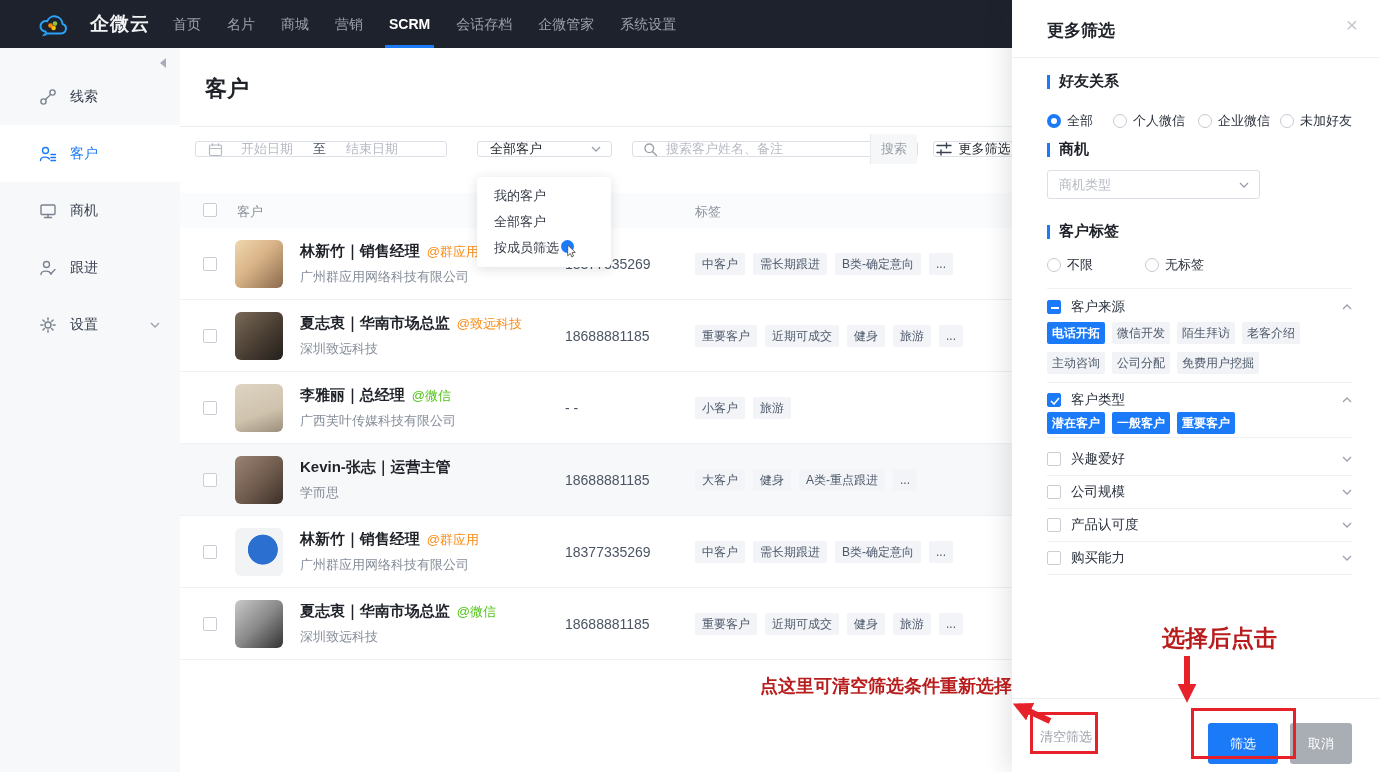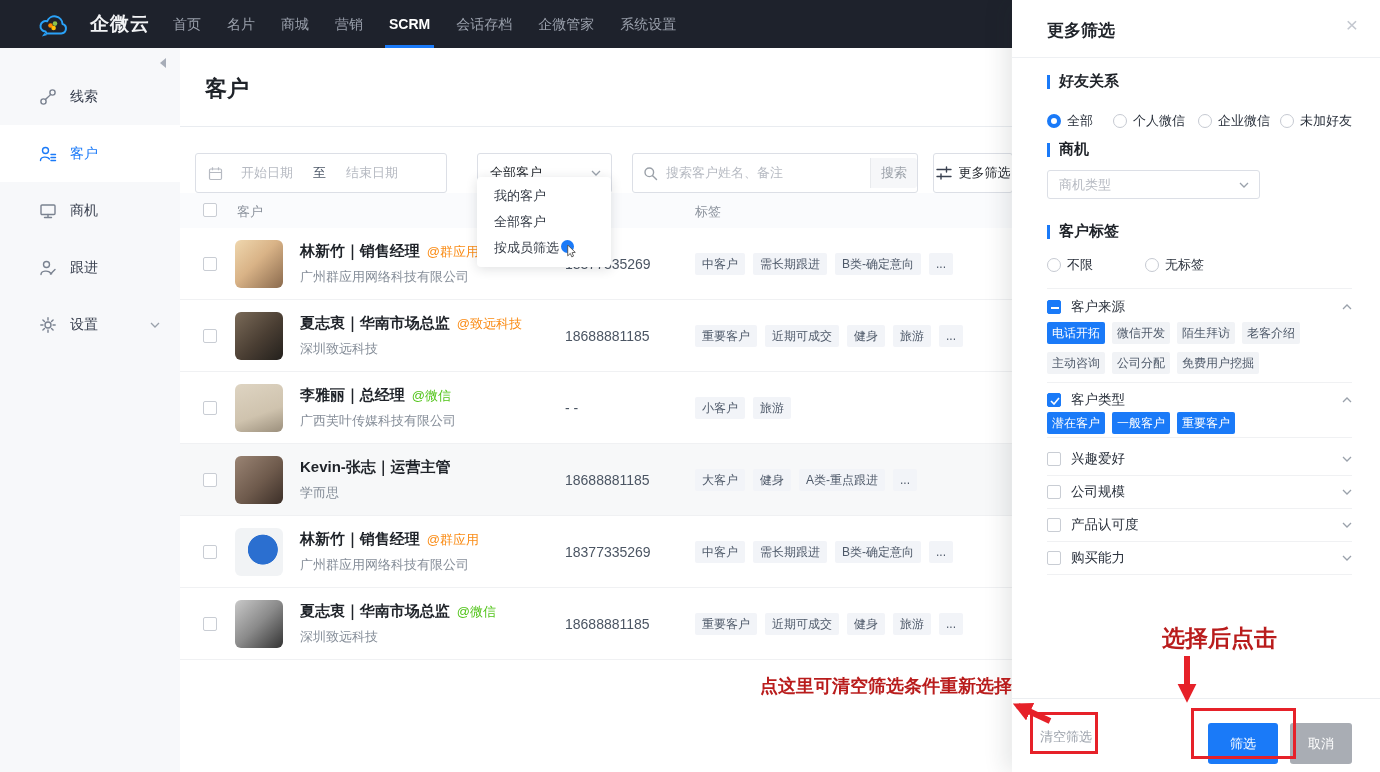--- a/index.html
+++ b/index.html
@@ -28,21 +28,21 @@
   .side-item svg { stroke:#7a8290; }
   .side-item.active { background:#fff; color:#1a7af8; }
   .side-item.active svg { stroke:#1a7af8; }
   .side-chevron { position:absolute; right:20px; }
 
   
   .main { position:absolute; top:48px; left:180px; width:832px; height:724px; background:#fff; }
   .page-title { position:absolute; left:25px; top:26px; font-size:22px; font-weight:600; color:#1f2329; }
   .title-divider { position:absolute; left:0; top:78px; width:832px; height:1px; background:#e9ecf0; }
 
-  .field { position:absolute; top:105px; height:40px; border:1px solid #dcdfe6; border-radius:3px;
+  .field { position:absolute; top:93px; height:16px; border:1px solid #dcdfe6; border-radius:3px;
     display:flex; align-items:center; background:#fff; font-size:13px; }
   .date-field { left:15px; width:252px; color:#b6bac2; gap:0; }
   .date-field .cal { margin-left:12px; margin-right:18px; display:flex; }
   .date-sep { color:#4e5969; margin:0 20px; }
   .scope-field { left:297px; width:135px; color:#1f2329; justify-content:space-between;
     padding:0 10px 0 12px; cursor:pointer; }
   .search-field { left:452px; width:286px; color:#b6bac2; }
   .search-field .mag { margin:0 8px 0 10px; display:flex; }
   .search-btn { margin-left:auto; width:47px; height:30px; background:#f6f7f9; border-left:1px solid #e8eaed;
     color:#9aa0a8; display:flex; align-items:center; justify-content:center; border-radius:0 3px 3px 0; cursor:pointer; }
@@ -111,21 +111,21 @@
     padding:0 10px 0 11px; font-size:13px; color:#b6bac2; cursor:pointer; }
   .thin-div { position:absolute; left:35px; right:28px; height:1px; background:#f0f1f3; }
   .grp-head { position:absolute; left:35px; right:28px; display:flex; align-items:center; gap:10px;
     font-size:13.5px; font-weight:500; color:#2a313c; cursor:pointer; }
   .grp-head .chev { margin-left:auto; display:flex; }
   .cbx.ind, .cbx.chk { background:#1a7af8; border-color:#1a7af8; position:relative; }
   .cbx.ind::after { content:""; position:absolute; left:3px; top:5.5px; width:8px; height:2px; background:#fff; }
   .chips { position:absolute; left:35px; width:316px; display:flex; flex-wrap:wrap; gap:8px 7px; }
   .chip { background:#f1f3f6; color:#4e5969; font-size:12px; line-height:12px; padding:5px 5px;
     border-radius:2px; cursor:pointer; white-space:nowrap; }
-  .chip.sel { background:#1a7af8; color:#fff; font-weight:400; }
+  .chip.sel { background:#1a7af8; color:#fff; font-weight:700; }
   .fold-list { position:absolute; left:35px; right:28px; top:443px; }
   .fold-row { height:33px; display:flex; align-items:center; gap:10px; border-bottom:1px solid #f0f1f3;
     font-size:13.5px; font-weight:500; color:#2a313c; cursor:pointer; }
   .fold-row .chev { margin-left:auto; display:flex; }
   .drawer-fdiv { position:absolute; left:0; top:698px; width:368px; height:1px; background:#eceef1; }
   .clear-link { position:absolute; left:28px; top:728px; font-size:13px; color:#9ba1ab; cursor:pointer; }
   .btn { position:absolute; top:723px; height:41px; border-radius:3px; font-size:13px; color:#fff;
     display:flex; align-items:center; justify-content:center; cursor:pointer; }
   .btn-apply { left:196px; width:70px; background:#1a7af8; }
   .btn-cancel { left:278px; width:62px; background:#a9adb4; }

